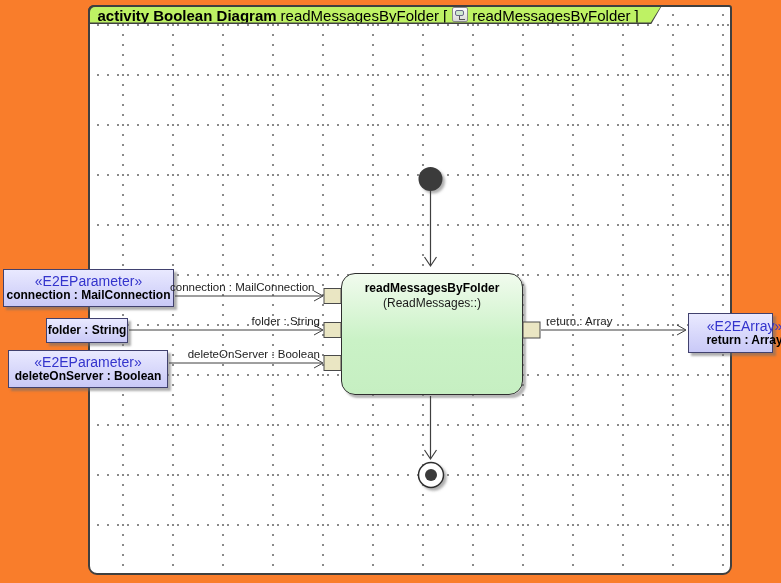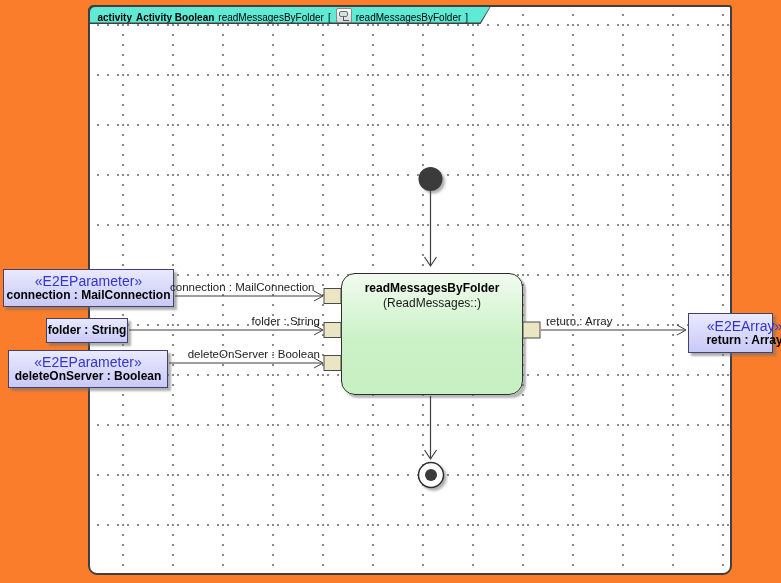--- a/index.html
+++ b/index.html
@@ -24,26 +24,26 @@
   
   .tab-outer{
     position:absolute;left:88px;top:5px;height:19px;z-index:5;
     background:#3f3f3f;
     clip-path:polygon(0 0,100% 0,calc(100% - 11px) 100%,0 100%);
     border-radius:6px 0 0 0;
     display:inline-flex;
   }
   .tab-inner{
     margin:1.5px 1.5px 1.5px 1.5px;
-    background:#5eead4;
+    background:#bef264;
     clip-path:polygon(0 0,100% 0,calc(100% - 10px) 100%,0 100%);
     border-radius:5px 0 0 0;
-    display:flex;align-items:flex-end;
+    display:flex;align-items:flex-start;
     padding:0 22px 0 8px;
-    font-size:10px;color:#000;white-space:nowrap;
+    font-size:15px;color:#000;white-space:nowrap;
   }
   .tab-inner .bold{font-weight:bold;}
   .tab-inner .seg{margin-right:4px;}
   .diag-icon{
     display:inline-block;width:14px;height:13px;margin:0 4px 0 1px;
     border:1px solid #8a8a8a;border-radius:2px;
     background:linear-gradient(#fdfdfd,#d8d8d8);
     position:relative;flex:0 0 auto;
   }
   .diag-icon:before{
@@ -83,21 +83,21 @@
   svg.layer{position:absolute;left:0;top:0;z-index:3;pointer-events:none;}
 </style>
 </head>
 <body>
 
 <div class="canvas"></div>
 
 <div class="tab-outer">
   <div class="tab-inner">
     <span class="bold seg">activity</span>
-    <span class="bold seg">Activity Boolean</span>
+    <span class="bold seg">Boolean Diagram</span>
     <span class="seg">readMessagesByFolder</span>
     <span class="seg">[</span>
     <span class="diag-icon"></span>
     <span class="seg">readMessagesByFolder</span>
     <span>]</span>
   </div>
 </div>
 
 <div class="node activity" style="left:341px;top:273px;width:182px;height:122px;">
   <div class="node-name">readMessagesByFolder</div>

